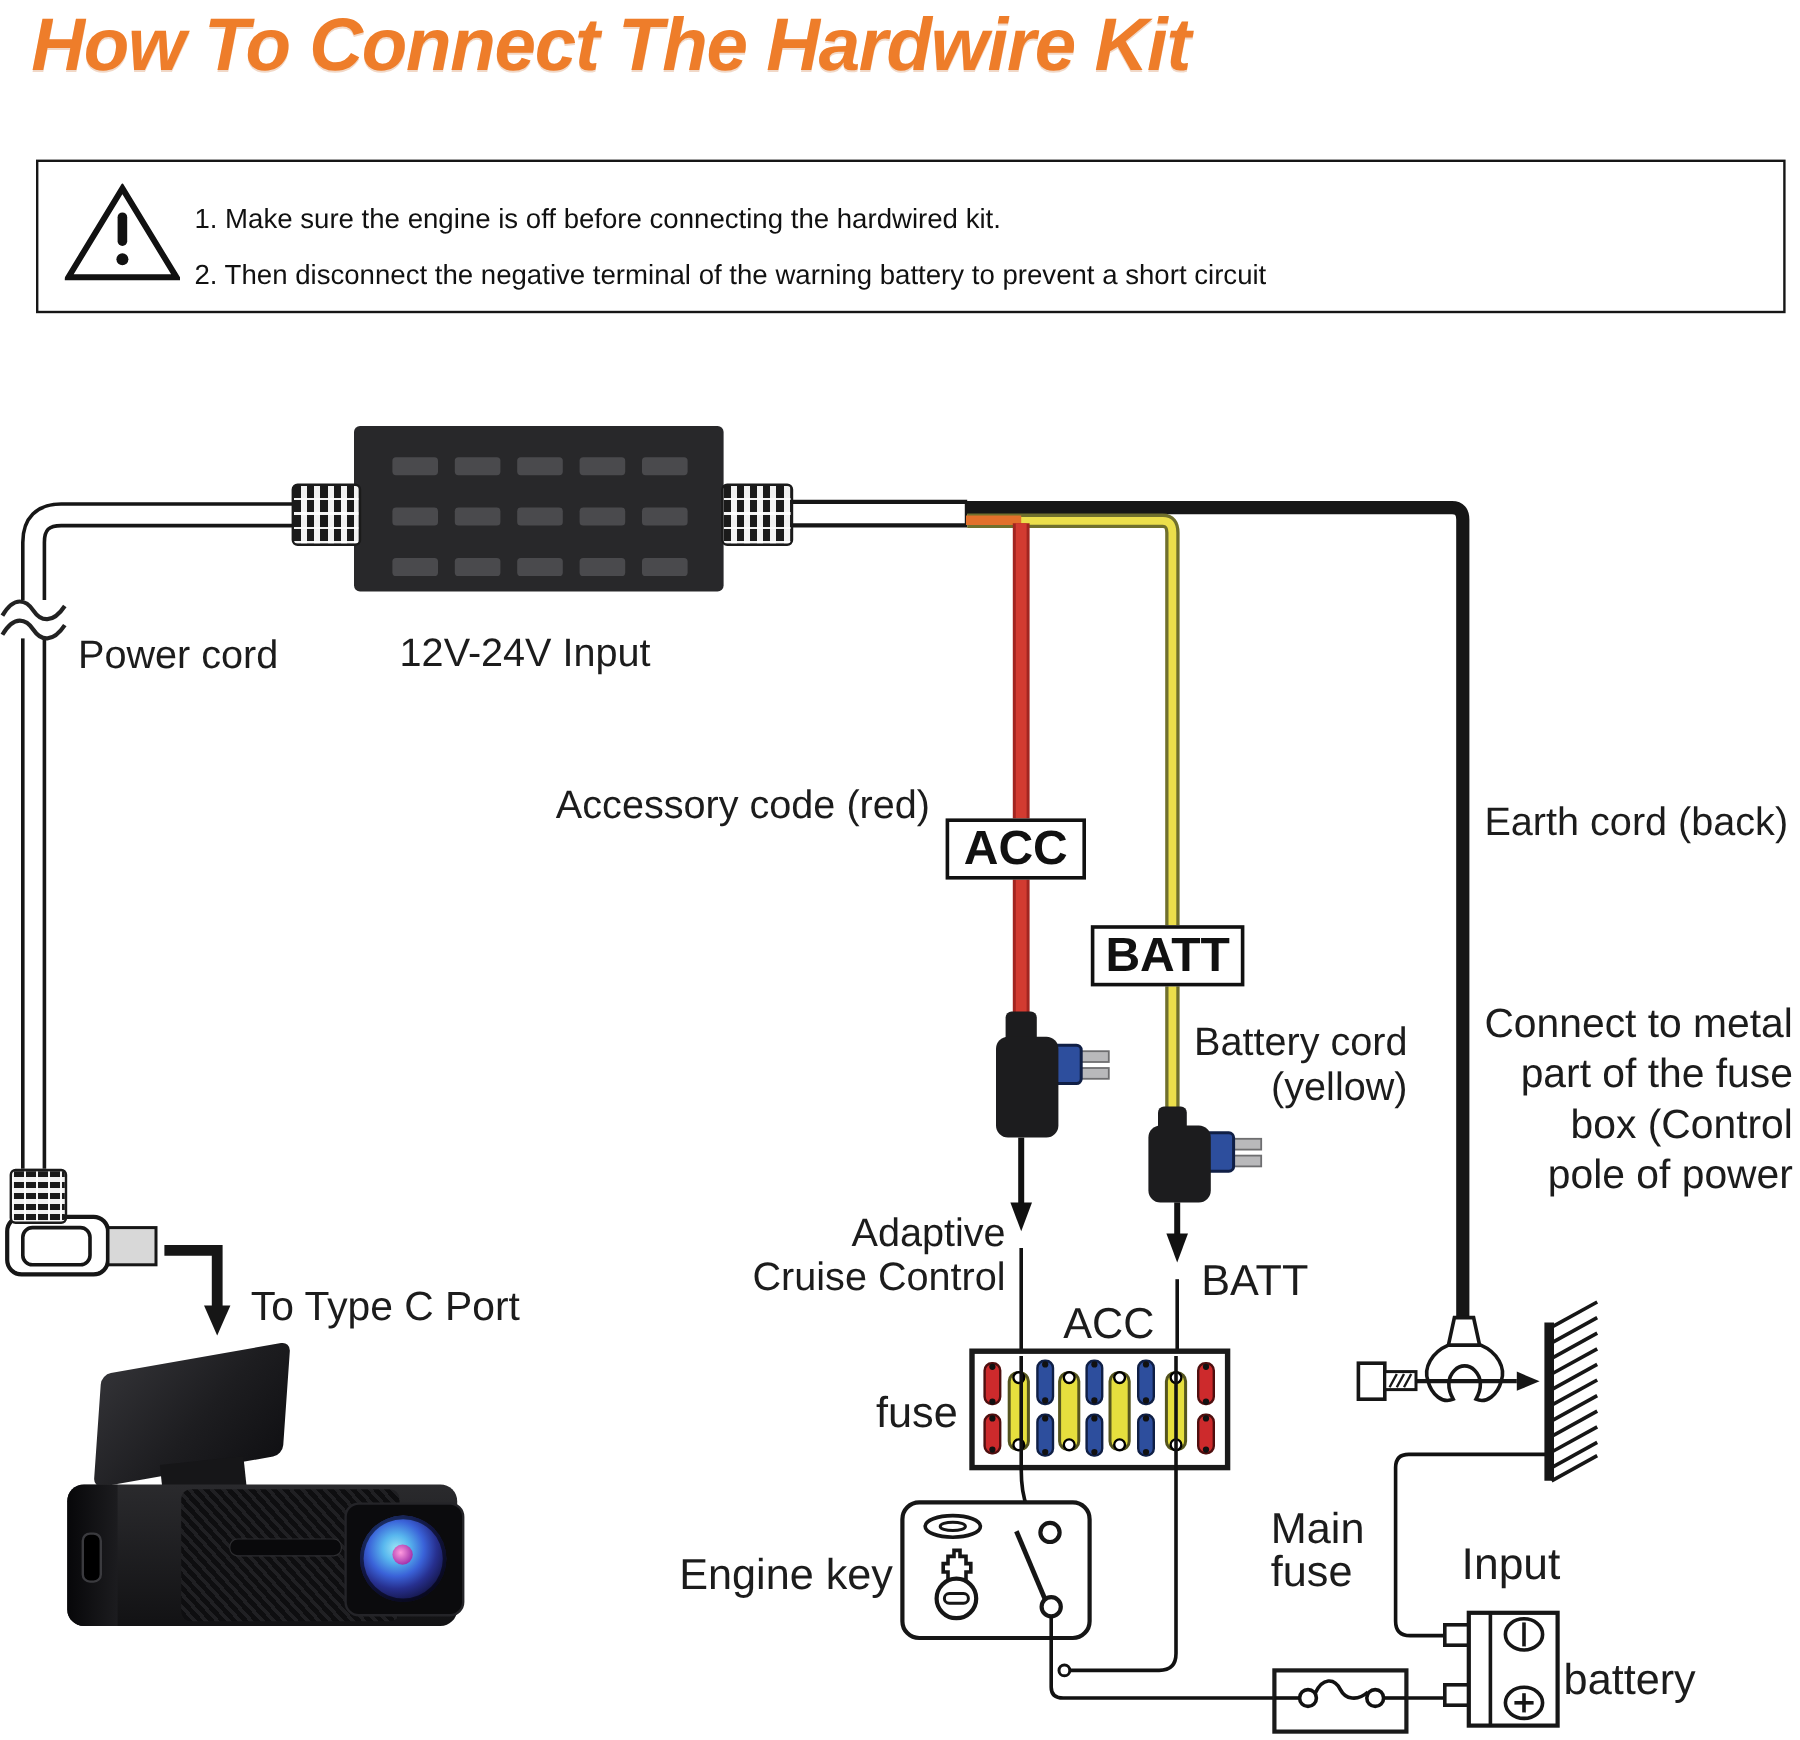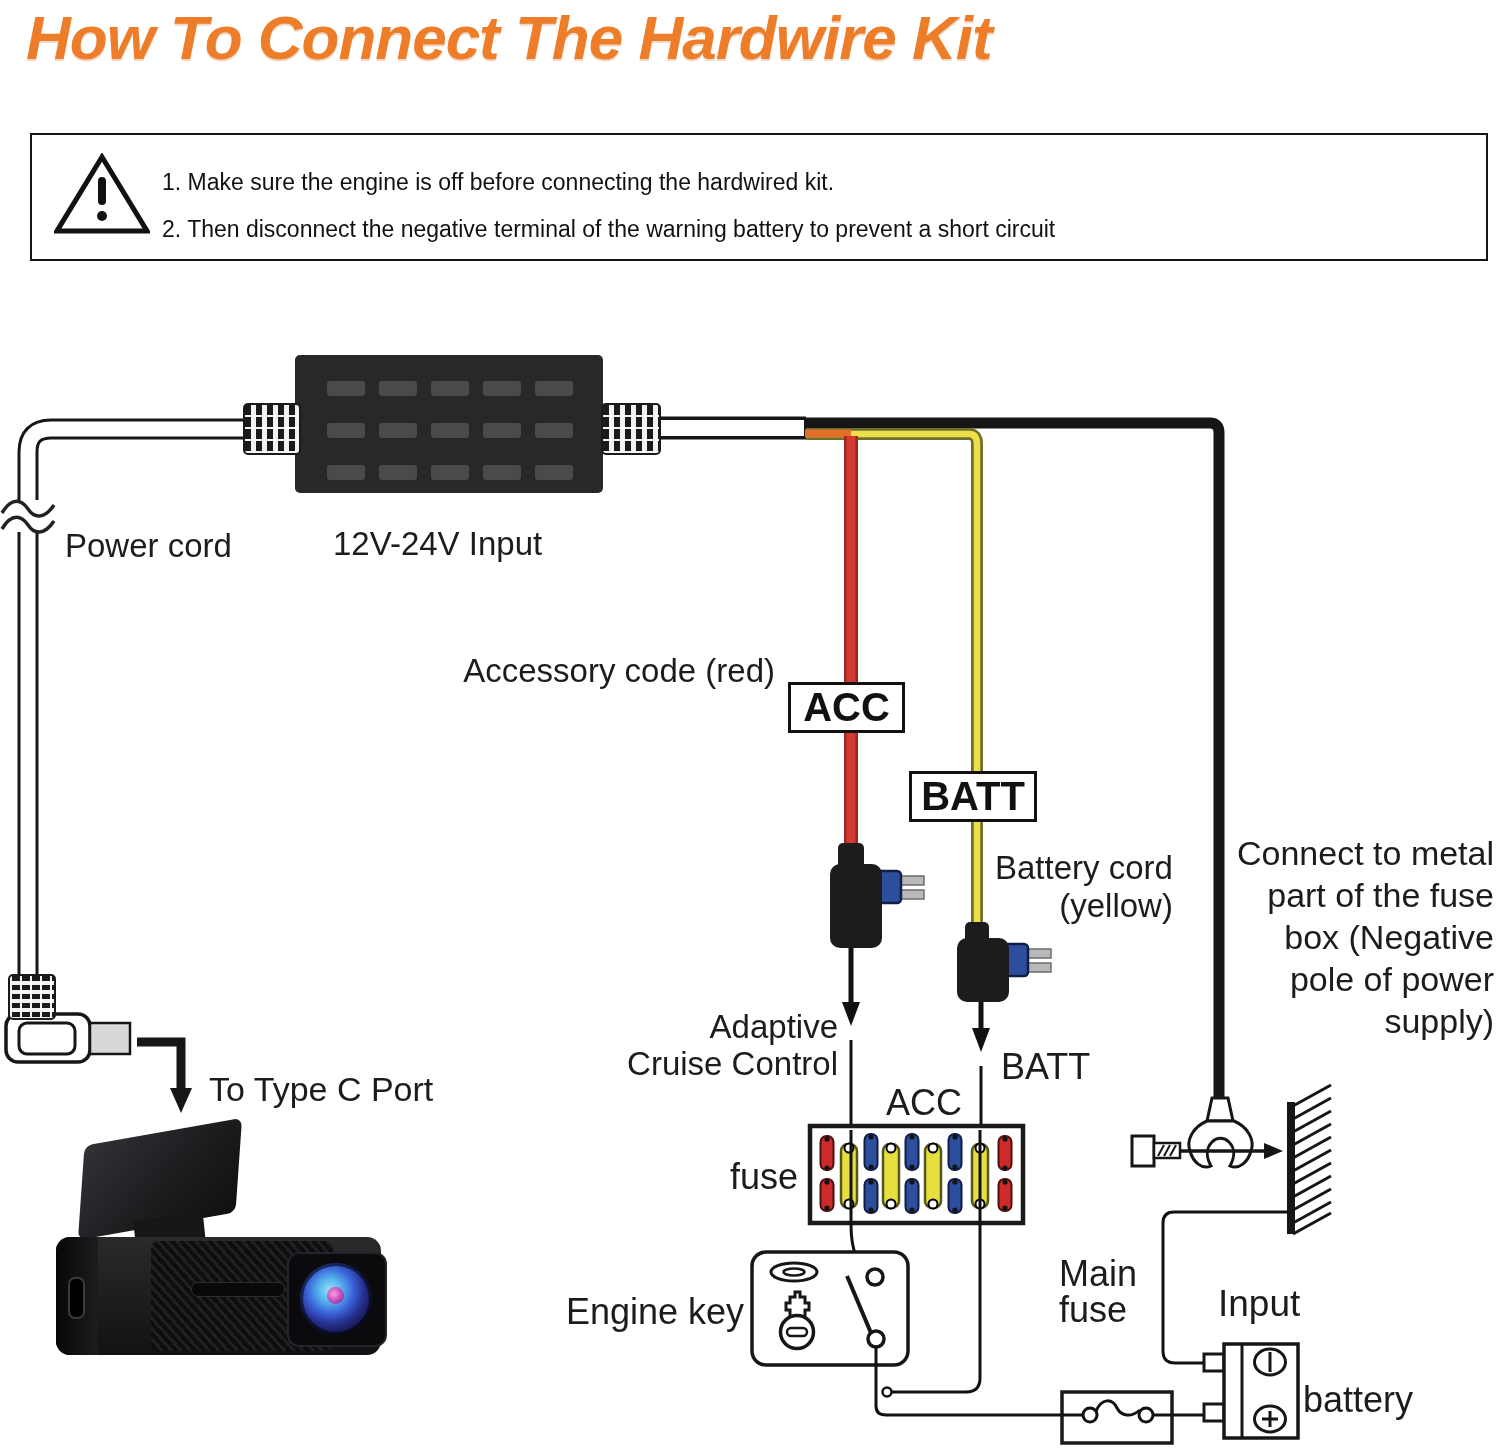--- a/index.html
+++ b/index.html
@@ -309,26 +309,26 @@
     </g>
   </svg>
 
   <div class="lbl" style="left:65px;top:527px">Power cord</div>
   <div class="lbl" style="left:333px;top:525px">12V-24V Input</div>
   <div class="lbl" style="left:430px;top:652px;width:345px;text-align:right">Accessory code (red)</div>
   <div class="lbl" style="left:995px;top:849px;line-height:38px">
     <div>Battery cord</div>
     <div>(yellow)</div>
   </div>
+  <div class="lbl" style="left:1237px;top:666px">Earth cord (back)</div>
   <div class="lbl" style="left:1237px;top:832px;font-size:34px;line-height:42px">
     <div>Connect to metal</div>
     <div>part of the fuse</div>
-    <div>box (Negative</div>
+    <div>box (Control</div>
     <div>pole of power</div>
-    <div>supply)</div>
   </div>
   <div class="lbl" style="left:209px;top:1070px;font-size:34px">To Type C Port</div>
   <div class="lbl" style="left:598px;top:1008px;width:240px;text-align:right;line-height:37px">
     <div>Adaptive</div>
     <div>Cruise Control</div>
   </div>
   <div class="lbl big" style="left:886px;top:1082px">ACC</div>
   <div class="lbl big" style="left:1001px;top:1046px">BATT</div>
   <div class="lbl big" style="left:730px;top:1156px">fuse</div>
   <div class="lbl big" style="left:566px;top:1291px">Engine key</div>

